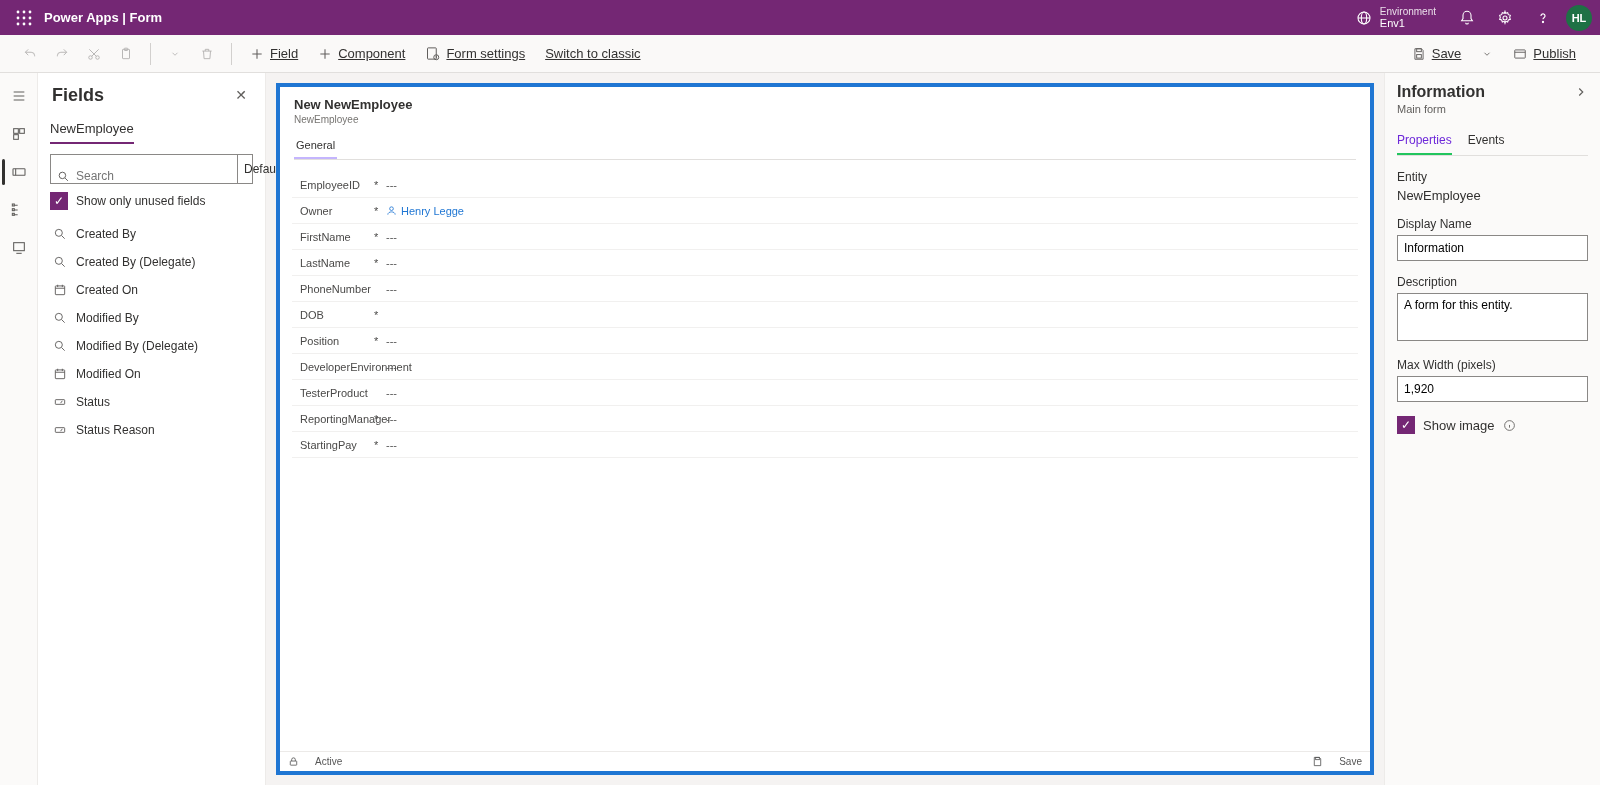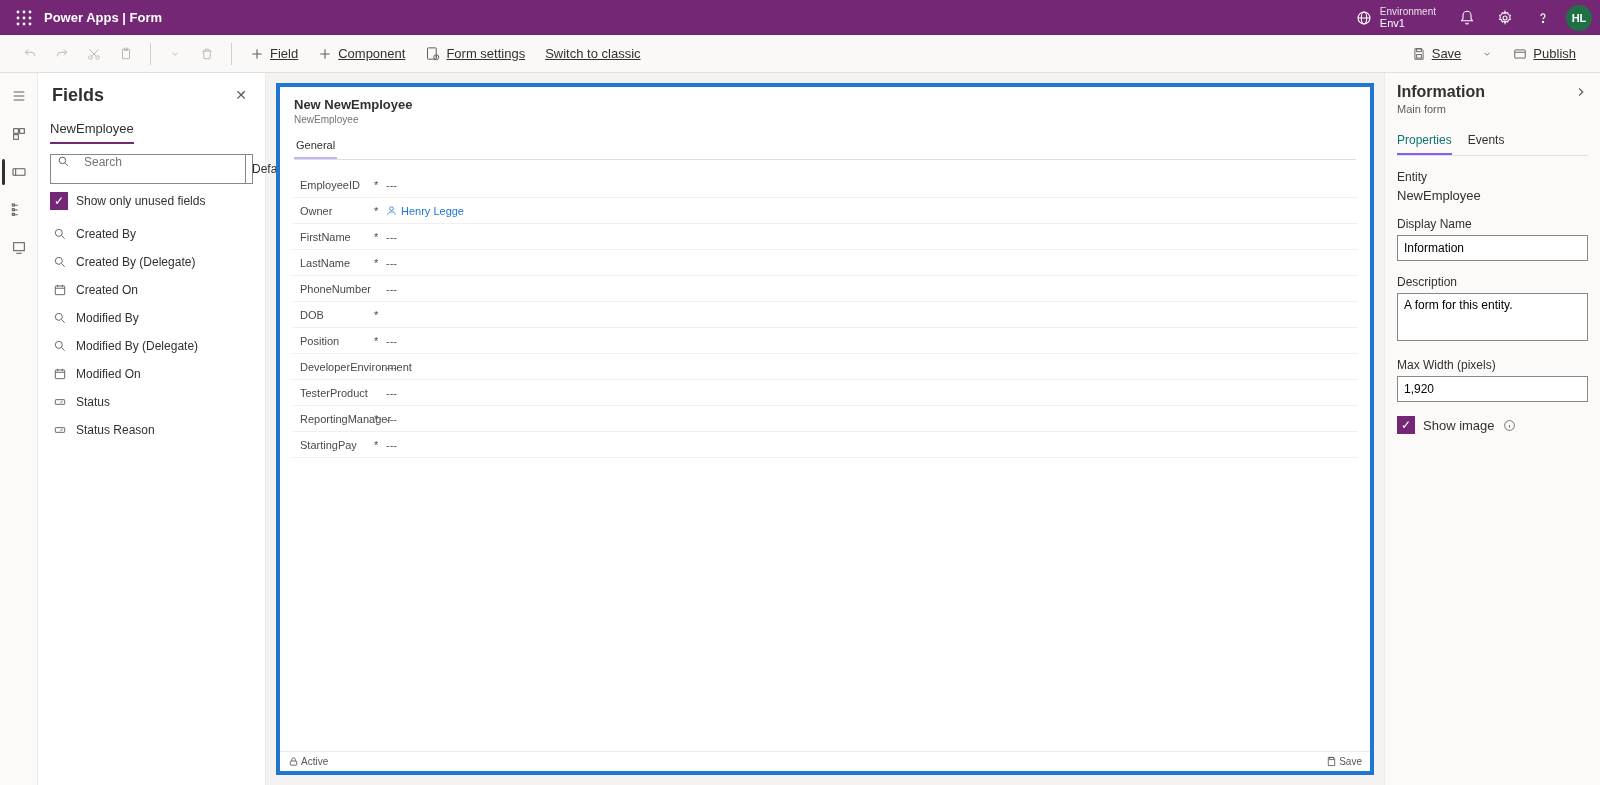--- a/index.html
+++ b/index.html
@@ -33,21 +33,21 @@
 .rail-item { width: 34px; height: 34px; display: flex; align-items: center; justify-content: center; color: #605e5c; cursor: pointer; position: relative; }
 .rail-item.active::before { content: ""; position: absolute; left: 0; top: 4px; bottom: 4px; width: 3px; background: #323130; border-radius: 2px; }
 
 
 .fields-panel { width: 228px; background: #fff; border-right: 1px solid #edebe9; display: flex; flex-direction: column; }
 .fields-head { padding: 10px 14px 4px; display: flex; align-items: center; justify-content: space-between; }
 .fields-head h2 { font-size: 18px; font-weight: 600; color: #323130; }
 .close-x { color: #605e5c; cursor: pointer; font-size: 14px; padding: 4px; }
 .entity-pill { margin: 6px 12px 0; padding: 4px 0 6px; font-size: 13px; color: #323130; border-bottom: 2px solid #742774; width: fit-content; }
 .search-row { display: flex; margin: 10px 12px 0; border: 1px solid #8a8886; height: 30px; }
-.search-row .sinput { flex: 1; display: flex; align-items: flex-start; gap: 14px; padding: 0 6px; color: #605e5c; font-size: 12px; }
+.search-row .sinput { flex: 1; display: flex; align-items: flex-end; gap: 6px; padding: 0 6px; color: #605e5c; font-size: 12px; }
 .search-row input { border: none; outline: none; flex: 1; font-size: 12px; }
 .search-row .sortsel { width: 76px; border-left: 1px solid #8a8886; display: flex; align-items: center; justify-content: space-between; padding: 0 6px; font-size: 12px; color: #323130; }
 .newfield { margin: 8px 12px 0; height: 28px; display: flex; align-items: center; gap: 8px; padding: 0 6px; font-size: 13px; color: #323130; cursor: pointer; }
 .unused-row { margin: 4px 8px 6px; display: flex; align-items: center; gap: 8px; font-size: 12px; color: #323130; padding: 4px 4px; }
 .chk { width: 18px; height: 18px; background: #742774; display: flex; align-items: center; justify-content: center; color: #fff; font-size: 12px; }
 .field-list { flex: 1; overflow: auto; }
 .field-item { display: flex; align-items: center; gap: 8px; height: 28px; padding: 0 14px; font-size: 12px; color: #323130; cursor: grab; }
 .fi-icon { width: 16px; height: 16px; color: #605e5c; display:flex;align-items:center;justify-content:center;}
 
 
@@ -57,31 +57,31 @@
 .form-title { font-size: 13px; font-weight: 600; color: #323130; }
 .form-sub { font-size: 10px; color: #767471; margin-top: 2px; }
 .form-tab { margin: 10px 14px 0; font-size: 11px; color: #323130; border-bottom: 1px solid #e1dfdd; }
 .form-tab span { display: inline-block; padding: 4px 2px 6px; border-bottom: 2px solid #c4b5fd; }
 .form-body { flex: 1; margin: 12px 12px 0; background: #fff; }
 .frow { display: flex; align-items: center; height: 26px; border-bottom: 1px solid #f1f0ef; font-size: 11px; color: #4a4948; }
 .frow .flabel { width: 82px; padding-left: 8px; }
 .frow .freq { width: 12px; color: #4a4948; }
 .frow .fval { flex: 1; color: #555; }
 .frow .fval.link { color: #1f76d3; display: flex; align-items: center; gap: 4px; }
-.form-footer { height: 20px; border-top: 1px solid #eceae8; display: flex; align-items: center; font-size: 10px; color: #555; padding: 0 8px; gap: 2px; }
+.form-footer { height: 20px; border-top: 1px solid #eceae8; display: flex; align-items: center; font-size: 10px; color: #555; padding: 0 8px; gap: 16px; }
 .form-footer .spacer { flex: 1; }
 
 
 .props { width: 216px; background: #fbfaf9; border-left: 1px solid #edebe9; padding: 10px 12px; font-size: 12px; color: #323130; }
 .props-head { display: flex; align-items: center; justify-content: space-between; }
 .props-head h3 { font-size: 16px; font-weight: 600; }
 .props-sub { font-size: 11px; color: #605e5c; margin-top: 2px; }
 .props-tabs { display: flex; gap: 16px; margin-top: 12px; border-bottom: 1px solid #e1dfdd; font-size: 12px; }
 .props-tabs span { padding: 6px 0; cursor: pointer; }
-.props-tabs .act { border-bottom: 2px solid #8b5cf6; color: #0f766e; }
+.props-tabs .act { border-bottom: 2px solid #22c55e; color: #6d28d9; }
 .plabel { margin-top: 14px; font-size: 12px; color: #323130; }
 .pvalue { margin-top: 4px; font-size: 13px; color: #323130; }
 .pinput { width: 100%; height: 26px; border: 1px solid #8a8886; padding: 0 6px; font-size: 12px; margin-top: 4px; }
 .ptext { width: 100%; height: 48px; border: 1px solid #8a8886; padding: 4px 6px; font-size: 12px; margin-top: 4px; resize: none; }
 .pchk { display: flex; align-items: center; gap: 8px; margin-top: 14px; font-size: 13px; }
 
 svg { display: block; }
 </style>
 </head>
 <body>

